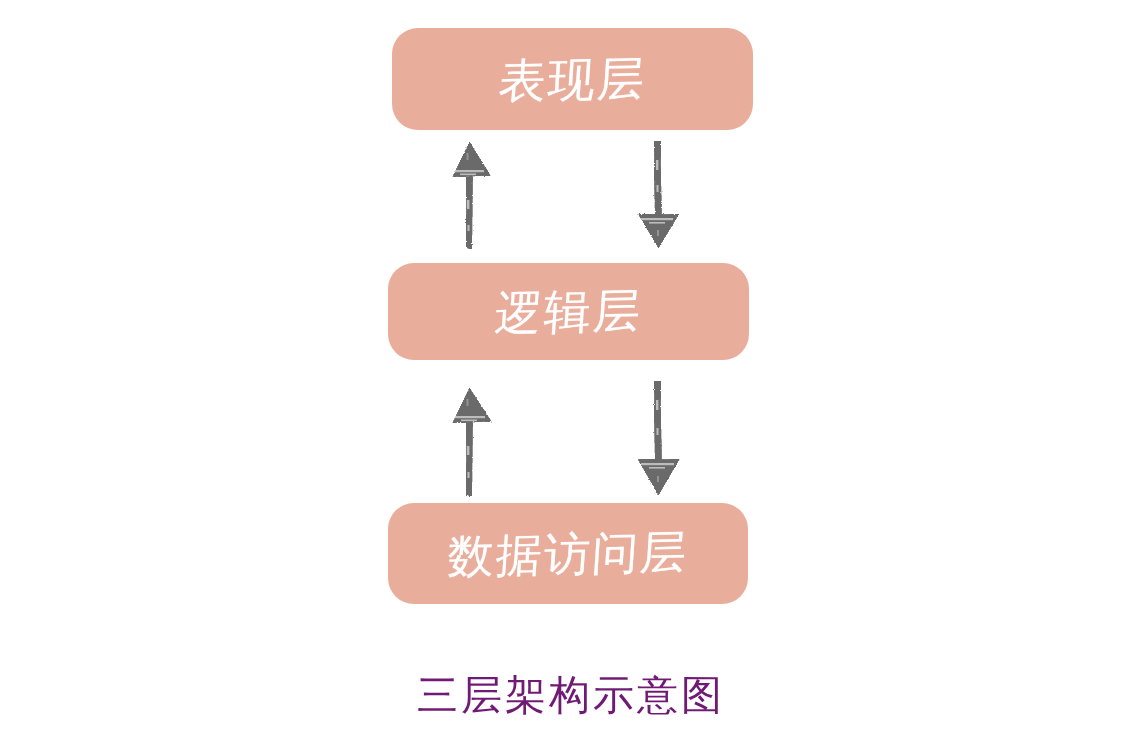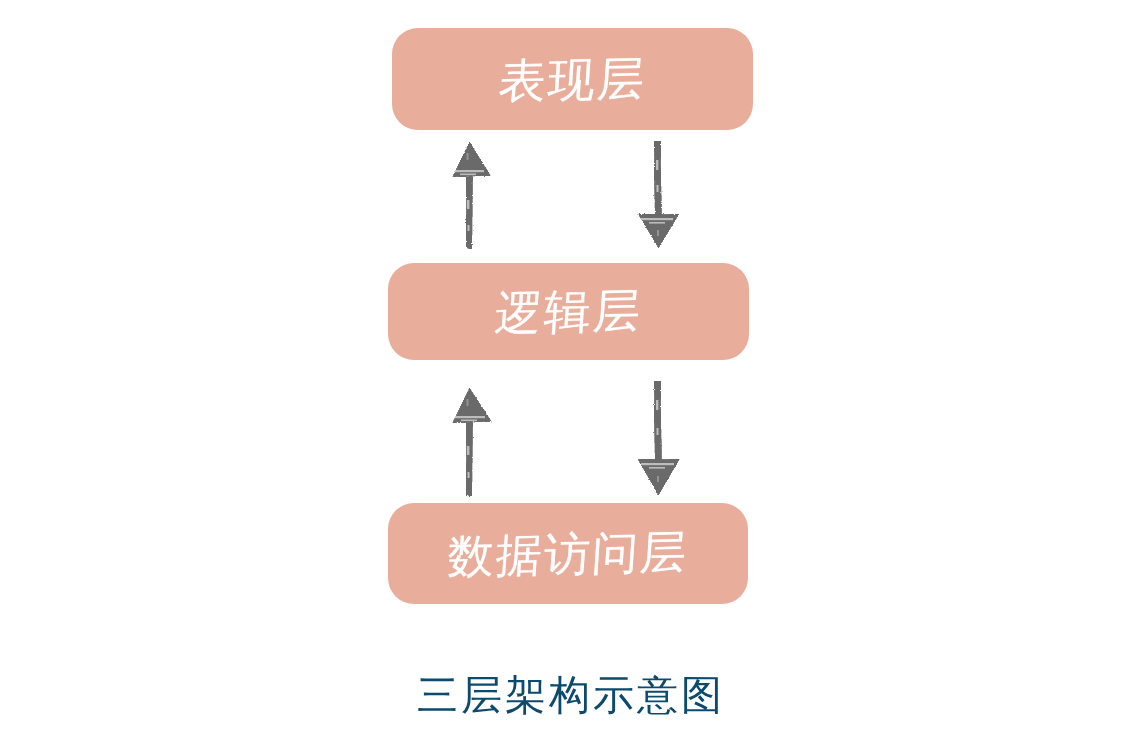--- a/index.html
+++ b/index.html
@@ -87,21 +87,21 @@
     height: 135px;
   }
 
   
   #caption {
     position: absolute;
     left: 0;
     top: 672px;
     width: 1142px;
     text-align: center;
-    color: #0c4a6e;
+    color: #701a75;
     font-family: "DejaVu Sans", sans-serif;
     font-size: 41px;
     line-height: 1.15;
     letter-spacing: 3px;
     user-select: none;
   }
 </style>
 </head>
 <body>
 

